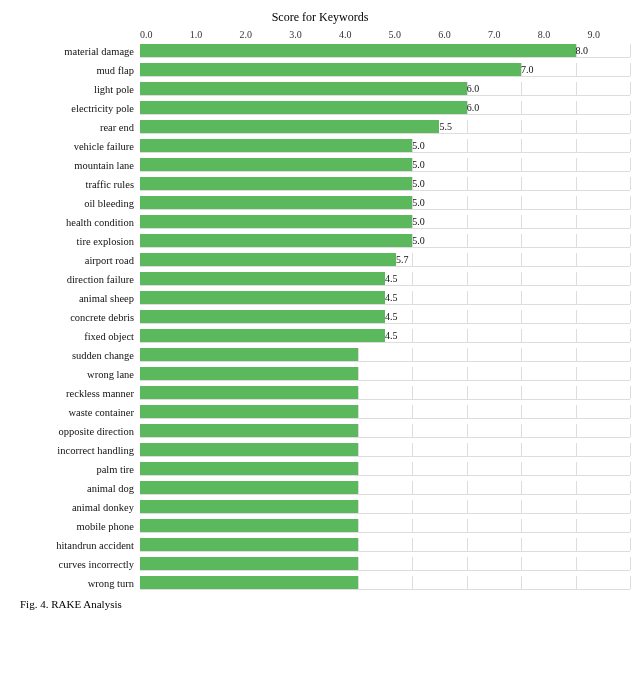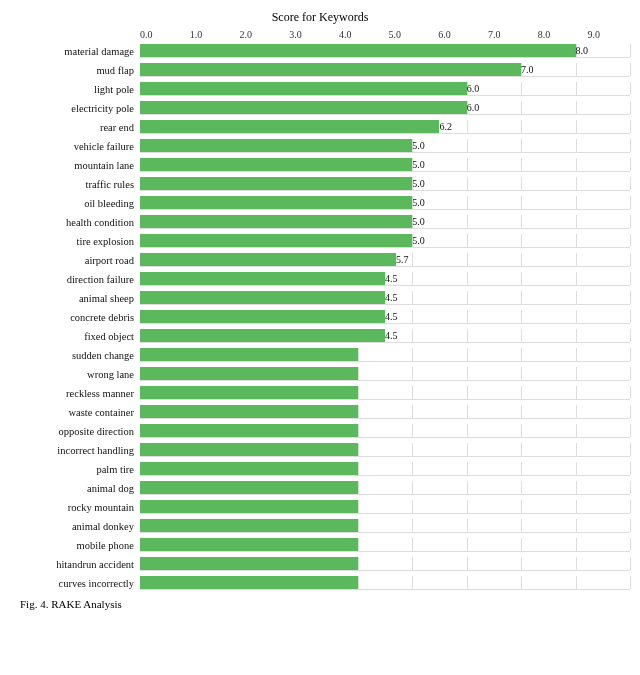--- a/index.html
+++ b/index.html
@@ -172,21 +172,21 @@
           <div style="position: absolute; left: 11.1111%; top: 0px; width: 1px; height: 100%; background-color: rgb(221, 221, 221);"></div>
           <div style="position: absolute; left: 22.2222%; top: 0px; width: 1px; height: 100%; background-color: rgb(221, 221, 221);"></div>
           <div style="position: absolute; left: 33.3333%; top: 0px; width: 1px; height: 100%; background-color: rgb(221, 221, 221);"></div>
           <div style="position: absolute; left: 44.4444%; top: 0px; width: 1px; height: 100%; background-color: rgb(221, 221, 221);"></div>
           <div style="position: absolute; left: 55.5556%; top: 0px; width: 1px; height: 100%; background-color: rgb(221, 221, 221);"></div>
           <div style="position: absolute; left: 66.6667%; top: 0px; width: 1px; height: 100%; background-color: rgb(221, 221, 221);"></div>
           <div style="position: absolute; left: 77.7778%; top: 0px; width: 1px; height: 100%; background-color: rgb(221, 221, 221);"></div>
           <div style="position: absolute; left: 88.8889%; top: 0px; width: 1px; height: 100%; background-color: rgb(221, 221, 221);"></div>
           <div style="position: absolute; left: 100%; top: 0px; width: 1px; height: 100%; background-color: rgb(221, 221, 221);"></div>
           <div class="bar-fill" style="width: 61.11%; --bar-width: 61.11%;"></div>
-          <div class="bar-value" style="left: 61.11%;">6.2</div>
+          <div class="bar-value" style="left: 61.11%;">5.5</div>
         </div>
       </div>
       <div class="bar-row">
         <div class="bar-label">vehicle failure</div>
         <div class="bar-track">
           <div style="position: absolute; left: 0%; top: 0px; width: 1px; height: 100%; background-color: rgb(221, 221, 221);"></div>
           <div style="position: absolute; left: 11.1111%; top: 0px; width: 1px; height: 100%; background-color: rgb(221, 221, 221);"></div>
           <div style="position: absolute; left: 22.2222%; top: 0px; width: 1px; height: 100%; background-color: rgb(221, 221, 221);"></div>
           <div style="position: absolute; left: 33.3333%; top: 0px; width: 1px; height: 100%; background-color: rgb(221, 221, 221);"></div>
           <div style="position: absolute; left: 44.4444%; top: 0px; width: 1px; height: 100%; background-color: rgb(221, 221, 221);"></div>
@@ -499,37 +499,20 @@
           <div style="position: absolute; left: 55.5556%; top: 0px; width: 1px; height: 100%; background-color: rgb(221, 221, 221);"></div>
           <div style="position: absolute; left: 66.6667%; top: 0px; width: 1px; height: 100%; background-color: rgb(221, 221, 221);"></div>
           <div style="position: absolute; left: 77.7778%; top: 0px; width: 1px; height: 100%; background-color: rgb(221, 221, 221);"></div>
           <div style="position: absolute; left: 88.8889%; top: 0px; width: 1px; height: 100%; background-color: rgb(221, 221, 221);"></div>
           <div style="position: absolute; left: 100%; top: 0px; width: 1px; height: 100%; background-color: rgb(221, 221, 221);"></div>
           <div class="bar-fill" style="width: 44.44%; --bar-width: 44.44%;"></div>
           <div class="bar-value" style="left: 44.44%;"></div>
         </div>
       </div>
       <div class="bar-row">
-        <div class="bar-label">rocky mountain</div>
-        <div class="bar-track">
-          <div style="position: absolute; left: 0%; top: 0px; width: 1px; height: 100%; background-color: rgb(221, 221, 221);"></div>
-          <div style="position: absolute; left: 11.1111%; top: 0px; width: 1px; height: 100%; background-color: rgb(221, 221, 221);"></div>
-          <div style="position: absolute; left: 22.2222%; top: 0px; width: 1px; height: 100%; background-color: rgb(221, 221, 221);"></div>
-          <div style="position: absolute; left: 33.3333%; top: 0px; width: 1px; height: 100%; background-color: rgb(221, 221, 221);"></div>
-          <div style="position: absolute; left: 44.4444%; top: 0px; width: 1px; height: 100%; background-color: rgb(221, 221, 221);"></div>
-          <div style="position: absolute; left: 55.5556%; top: 0px; width: 1px; height: 100%; background-color: rgb(221, 221, 221);"></div>
-          <div style="position: absolute; left: 66.6667%; top: 0px; width: 1px; height: 100%; background-color: rgb(221, 221, 221);"></div>
-          <div style="position: absolute; left: 77.7778%; top: 0px; width: 1px; height: 100%; background-color: rgb(221, 221, 221);"></div>
-          <div style="position: absolute; left: 88.8889%; top: 0px; width: 1px; height: 100%; background-color: rgb(221, 221, 221);"></div>
-          <div style="position: absolute; left: 100%; top: 0px; width: 1px; height: 100%; background-color: rgb(221, 221, 221);"></div>
-          <div class="bar-fill" style="width: 44.44%; --bar-width: 44.44%;"></div>
-          <div class="bar-value" style="left: 44.44%;"></div>
-        </div>
-      </div>
-      <div class="bar-row">
         <div class="bar-label">animal donkey</div>
         <div class="bar-track">
           <div style="position: absolute; left: 0%; top: 0px; width: 1px; height: 100%; background-color: rgb(221, 221, 221);"></div>
           <div style="position: absolute; left: 11.1111%; top: 0px; width: 1px; height: 100%; background-color: rgb(221, 221, 221);"></div>
           <div style="position: absolute; left: 22.2222%; top: 0px; width: 1px; height: 100%; background-color: rgb(221, 221, 221);"></div>
           <div style="position: absolute; left: 33.3333%; top: 0px; width: 1px; height: 100%; background-color: rgb(221, 221, 221);"></div>
           <div style="position: absolute; left: 44.4444%; top: 0px; width: 1px; height: 100%; background-color: rgb(221, 221, 221);"></div>
           <div style="position: absolute; left: 55.5556%; top: 0px; width: 1px; height: 100%; background-color: rgb(221, 221, 221);"></div>
           <div style="position: absolute; left: 66.6667%; top: 0px; width: 1px; height: 100%; background-color: rgb(221, 221, 221);"></div>
           <div style="position: absolute; left: 77.7778%; top: 0px; width: 1px; height: 100%; background-color: rgb(221, 221, 221);"></div>
@@ -568,20 +551,37 @@
           <div style="position: absolute; left: 66.6667%; top: 0px; width: 1px; height: 100%; background-color: rgb(221, 221, 221);"></div>
           <div style="position: absolute; left: 77.7778%; top: 0px; width: 1px; height: 100%; background-color: rgb(221, 221, 221);"></div>
           <div style="position: absolute; left: 88.8889%; top: 0px; width: 1px; height: 100%; background-color: rgb(221, 221, 221);"></div>
           <div style="position: absolute; left: 100%; top: 0px; width: 1px; height: 100%; background-color: rgb(221, 221, 221);"></div>
           <div class="bar-fill" style="width: 44.44%; --bar-width: 44.44%;"></div>
           <div class="bar-value" style="left: 44.44%;"></div>
         </div>
       </div>
       <div class="bar-row">
         <div class="bar-label">curves incorrectly</div>
+        <div class="bar-track">
+          <div style="position: absolute; left: 0%; top: 0px; width: 1px; height: 100%; background-color: rgb(221, 221, 221);"></div>
+          <div style="position: absolute; left: 11.1111%; top: 0px; width: 1px; height: 100%; background-color: rgb(221, 221, 221);"></div>
+          <div style="position: absolute; left: 22.2222%; top: 0px; width: 1px; height: 100%; background-color: rgb(221, 221, 221);"></div>
+          <div style="position: absolute; left: 33.3333%; top: 0px; width: 1px; height: 100%; background-color: rgb(221, 221, 221);"></div>
+          <div style="position: absolute; left: 44.4444%; top: 0px; width: 1px; height: 100%; background-color: rgb(221, 221, 221);"></div>
+          <div style="position: absolute; left: 55.5556%; top: 0px; width: 1px; height: 100%; background-color: rgb(221, 221, 221);"></div>
+          <div style="position: absolute; left: 66.6667%; top: 0px; width: 1px; height: 100%; background-color: rgb(221, 221, 221);"></div>
+          <div style="position: absolute; left: 77.7778%; top: 0px; width: 1px; height: 100%; background-color: rgb(221, 221, 221);"></div>
+          <div style="position: absolute; left: 88.8889%; top: 0px; width: 1px; height: 100%; background-color: rgb(221, 221, 221);"></div>
+          <div style="position: absolute; left: 100%; top: 0px; width: 1px; height: 100%; background-color: rgb(221, 221, 221);"></div>
+          <div class="bar-fill" style="width: 44.44%; --bar-width: 44.44%;"></div>
+          <div class="bar-value" style="left: 44.44%;"></div>
+        </div>
+      </div>
+      <div class="bar-row">
+        <div class="bar-label">wrong turn</div>
         <div class="bar-track">
           <div style="position: absolute; left: 0%; top: 0px; width: 1px; height: 100%; background-color: rgb(221, 221, 221);"></div>
           <div style="position: absolute; left: 11.1111%; top: 0px; width: 1px; height: 100%; background-color: rgb(221, 221, 221);"></div>
           <div style="position: absolute; left: 22.2222%; top: 0px; width: 1px; height: 100%; background-color: rgb(221, 221, 221);"></div>
           <div style="position: absolute; left: 33.3333%; top: 0px; width: 1px; height: 100%; background-color: rgb(221, 221, 221);"></div>
           <div style="position: absolute; left: 44.4444%; top: 0px; width: 1px; height: 100%; background-color: rgb(221, 221, 221);"></div>
           <div style="position: absolute; left: 55.5556%; top: 0px; width: 1px; height: 100%; background-color: rgb(221, 221, 221);"></div>
           <div style="position: absolute; left: 66.6667%; top: 0px; width: 1px; height: 100%; background-color: rgb(221, 221, 221);"></div>
           <div style="position: absolute; left: 77.7778%; top: 0px; width: 1px; height: 100%; background-color: rgb(221, 221, 221);"></div>
           <div style="position: absolute; left: 88.8889%; top: 0px; width: 1px; height: 100%; background-color: rgb(221, 221, 221);"></div>

